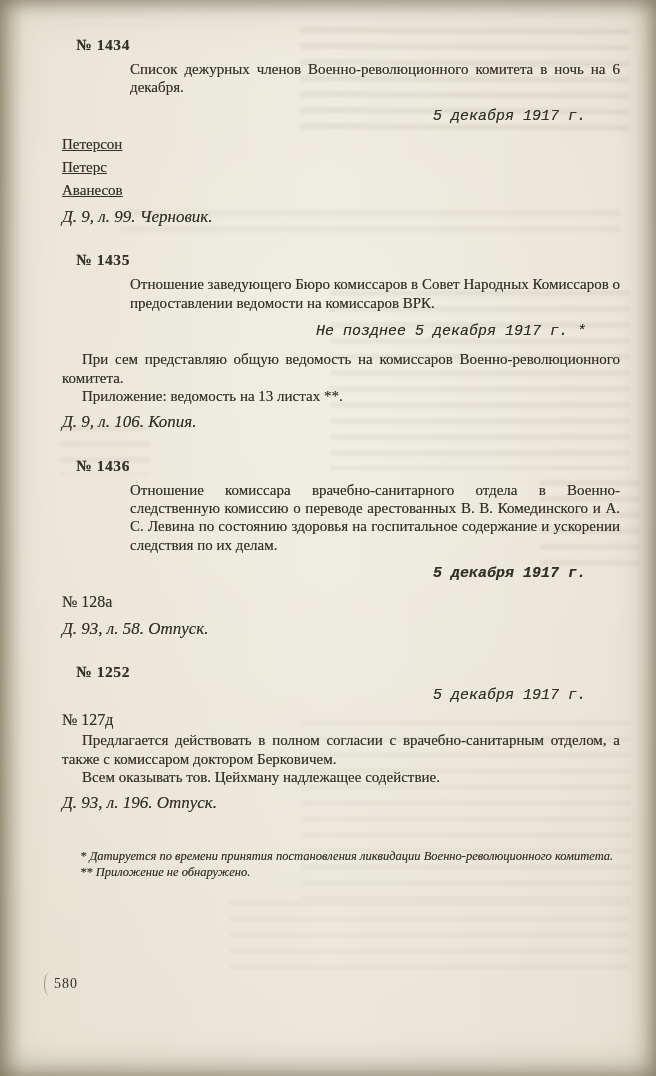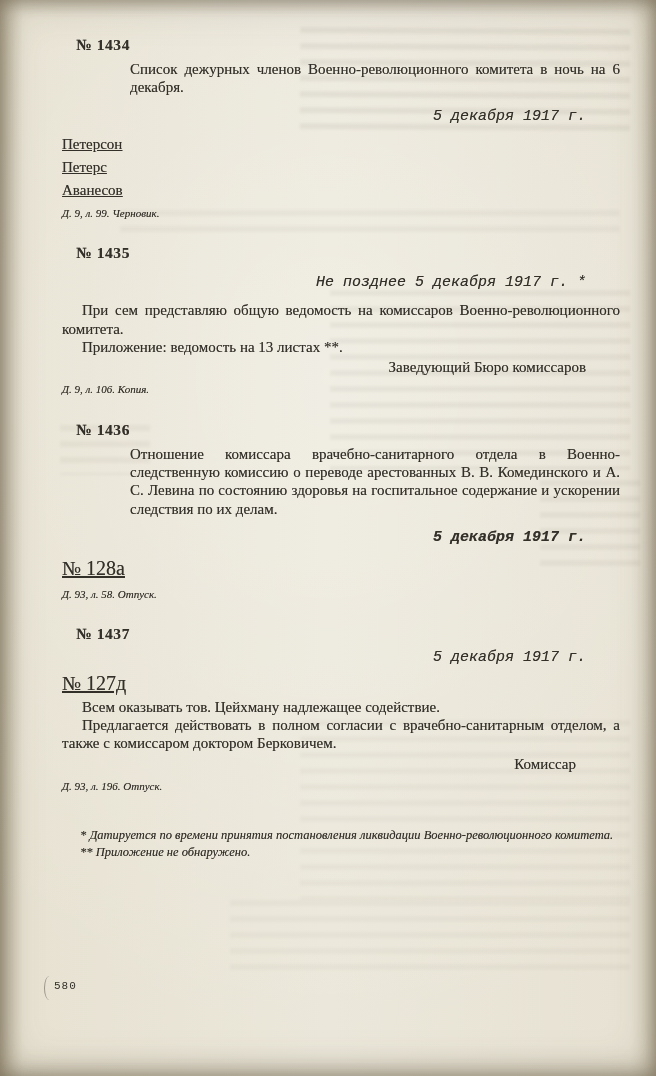--- a/index.html
+++ b/index.html
@@ -73,42 +73,40 @@
     margin: 0;
     text-indent: 20px;
     text-align: justify;
   }
   .sig-right {
     text-align: right;
     margin: 2px 34px 2px 0;
   }
   .doc-no {
     margin: 4px 0 2px 0;
-    font-size: 20px;
-    text-decoration: underline;
+    font-size: 16px;
   }
   .archive {
     font-style: italic;
-    font-size: 11px;
+    font-size: 17px;
     margin: 7px 0 0 0;
   }
   .footnotes {
     margin-top: 34px;
     font-style: italic;
     font-size: 12.5px;
     line-height: 1.3;
   }
   .footnotes p { margin: 0; text-indent: 18px; text-align: justify; }
   .page-number {
     position: absolute;
     left: 54px;
     bottom: 84px;
-    font-size: 11px;
+    font-size: 14px;
     letter-spacing: 1px;
-    font-family: Liberation Mono, monospace;
   }
   .page-number::before {
     content: "";
     position: absolute;
     left: -10px; top: -4px;
     width: 10px; height: 24px;
     border-left: 1.5px solid rgba(60,55,45,.45);
     border-radius: 50% 0 0 50%;
   }
 </style>
@@ -134,42 +132,41 @@
       <div class="signatures">
         <p>Петерсон</p>
         <p>Петерс</p>
         <p>Аванесов</p>
       </div>
       <p class="archive">Д. 9, л. 99. Черновик.</p>
     </section>
 
     <section class="doc">
       <p class="doc-number">№ 1435</p>
+      <p class="doc-title">Отношение заведующего Бюро комиссаров в Совет Народных Комиссаров о предоставлении ведомости на комиссаров ВРК.</p>
       <p class="doc-date">Не позднее 5 декабря 1917 г. *</p>
       <p class="body-par">При сем представляю общую ведомость на комиссаров Военно-революционного комитета.</p>
       <p class="body-par">Приложение: ведомость на 13 листах **.</p>
-      <p class="sig-right">Заведующий Бюро комиссаров</p>
       <p class="archive">Д. 9, л. 106. Копия.</p>
     </section>
 
     <section class="doc">
       <p class="doc-number">№ 1436</p>
       <p class="doc-title">Отношение комиссара врачебно-санитарного отдела в Военно-следственную комиссию о переводе арестованных В. В. Комединского и А. С. Левина по состоянию здоровья на госпитальное содержание и ускорении следствия по их делам.</p>
       <p class="doc-date bold">5 декабря 1917 г.</p>
       <p class="doc-no">№ 128а</p>
       <p class="archive">Д. 93, л. 58. Отпуск.</p>
     </section>
 
     <section class="doc">
-      <p class="doc-number">№ 1437</p>
+      <p class="doc-number">№ 1252</p>
       <p class="doc-date" style="margin:2px 34px 2px 0;">5 декабря 1917 г.</p>
       <p class="doc-no">№ 127д</p>
+      <p class="body-par">Предлагается действовать в полном согласии с врачебно-санитарным отделом, а также с комиссаром доктором Берковичем.</p>
       <p class="body-par">Всем оказывать тов. Цейхману надлежащее содействие.</p>
-      <p class="body-par">Предлагается действовать в полном согласии с врачебно-санитарным отделом, а также с комиссаром доктором Берковичем.</p>
-      <p class="sig-right" style="margin-right:44px;">Комиссар</p>
       <p class="archive">Д. 93, л. 196. Отпуск.</p>
     </section>
 
     <div class="footnotes">
       <p>* Датируется по времени принятия постановления ликвидации Военно-революционного комитета.</p>
       <p>** Приложение не обнаружено.</p>
     </div>
 
   </div>
 

